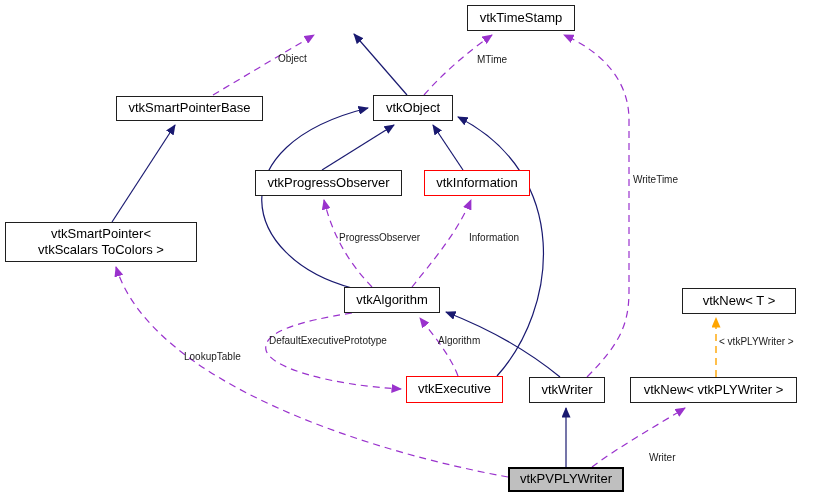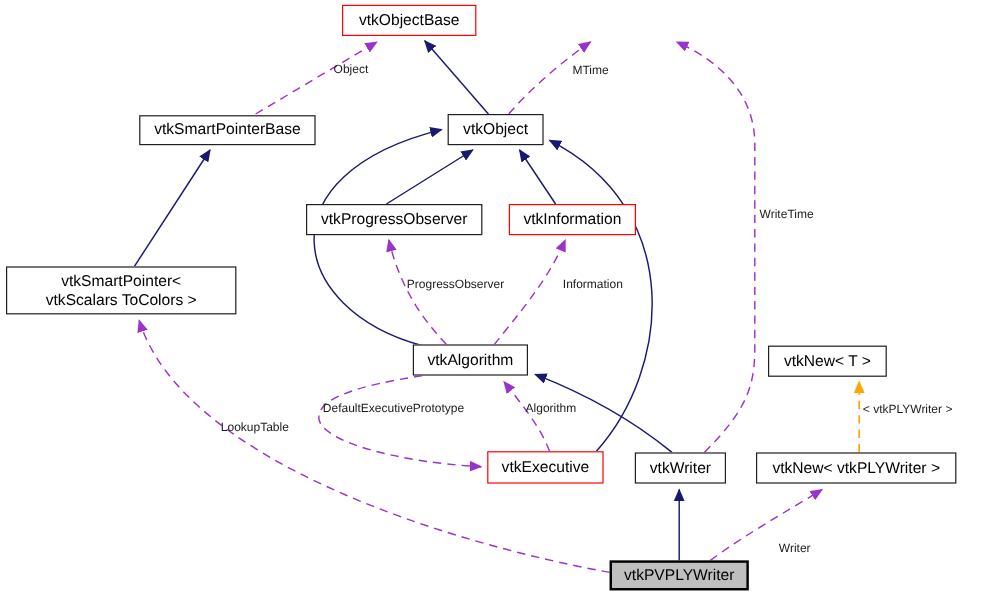--- a/index.html
+++ b/index.html
@@ -63,28 +63,28 @@
     <path d="M 372,287 C 354,268 334,242 324,200" stroke="#9a32cd" stroke-width="1.2" fill="none" stroke-dasharray="7,5" marker-end="url(#m-purple)"></path>
     <path d="M 412,287 C 430,264 456,235 471,200" stroke="#9a32cd" stroke-width="1.2" fill="none" stroke-dasharray="7,5" marker-end="url(#m-purple)"></path>
     <path d="M 352,313 C 300,321 262,332 266,350 C 270,368 330,385 401,389" stroke="#9a32cd" stroke-width="1.2" fill="none" stroke-dasharray="7,5" marker-end="url(#m-purple)"></path>
     <path d="M 458,376 C 450,355 434,336 420,318" stroke="#9a32cd" stroke-width="1.2" fill="none" stroke-dasharray="7,5" marker-end="url(#m-purple)"></path>
     <path d="M 508,477 C 370,452 152,383 116,267" stroke="#9a32cd" stroke-width="1.2" fill="none" stroke-dasharray="7,5" marker-end="url(#m-purple)"></path>
     <path d="M 592,467 C 620,446 656,426 685,408" stroke="#9a32cd" stroke-width="1.2" fill="none" stroke-dasharray="7,5" marker-end="url(#m-purple)"></path>
 
     <path d="M 716,377 L 716,318" stroke="#ffa500" stroke-width="1.4" fill="none" stroke-dasharray="7,5" marker-end="url(#m-orange)"></path>
   </svg>
 
-  <div class="node red" style="left:285px; top:4px;   width:112px; height:26px;">vtkObjectBase</div>
+  <div class="node" style="left:467px; top:5px;   width:108px; height:26px;">vtkTimeStamp</div>
   <div class="node" style="left:116px; top:96px;  width:147px; height:25px;">vtkSmartPointerBase</div>
   <div class="node" style="left:373px; top:95px;  width:80px;  height:26px;">vtkObject</div>
   <div class="node" style="left:255px; top:170px; width:147px; height:26px;">vtkProgressObserver</div>
   <div class="node red" style="left:424px; top:170px; width:106px; height:26px;">vtkInformation</div>
   <div class="node wrap" style="left:5px;   top:222px; width:192px; height:40px;">vtkSmartPointer&lt; vtkScalars ToColors &gt;</div>
   <div class="node" style="left:344px; top:287px; width:96px;  height:26px;">vtkAlgorithm</div>
-  <div class="node" style="left:640px; top:288px; width:99px;  height:26px;">vtkNew&lt; T &gt;</div>
+  <div class="node" style="left:682px; top:288px; width:114px;  height:26px;">vtkNew&lt; T &gt;</div>
   <div class="node red" style="left:406px; top:376px; width:97px;  height:27px;">vtkExecutive</div>
   <div class="node" style="left:529px; top:377px; width:76px;  height:26px;">vtkWriter</div>
   <div class="node" style="left:630px; top:377px; width:167px; height:26px;">vtkNew&lt; vtkPLYWriter &gt;</div>
   <div class="node main" style="left:508px; top:467px; width:116px; height:25px;">vtkPVPLYWriter</div>
 
   <div class="elabel" style="left:278px; top:53px;">Object</div>
   <div class="elabel" style="left:477px; top:54px;">MTime</div>
   <div class="elabel" style="left:633px; top:174px;">WriteTime</div>
   <div class="elabel" style="left:339px; top:232px;">ProgressObserver</div>
   <div class="elabel" style="left:469px; top:232px;">Information</div>

